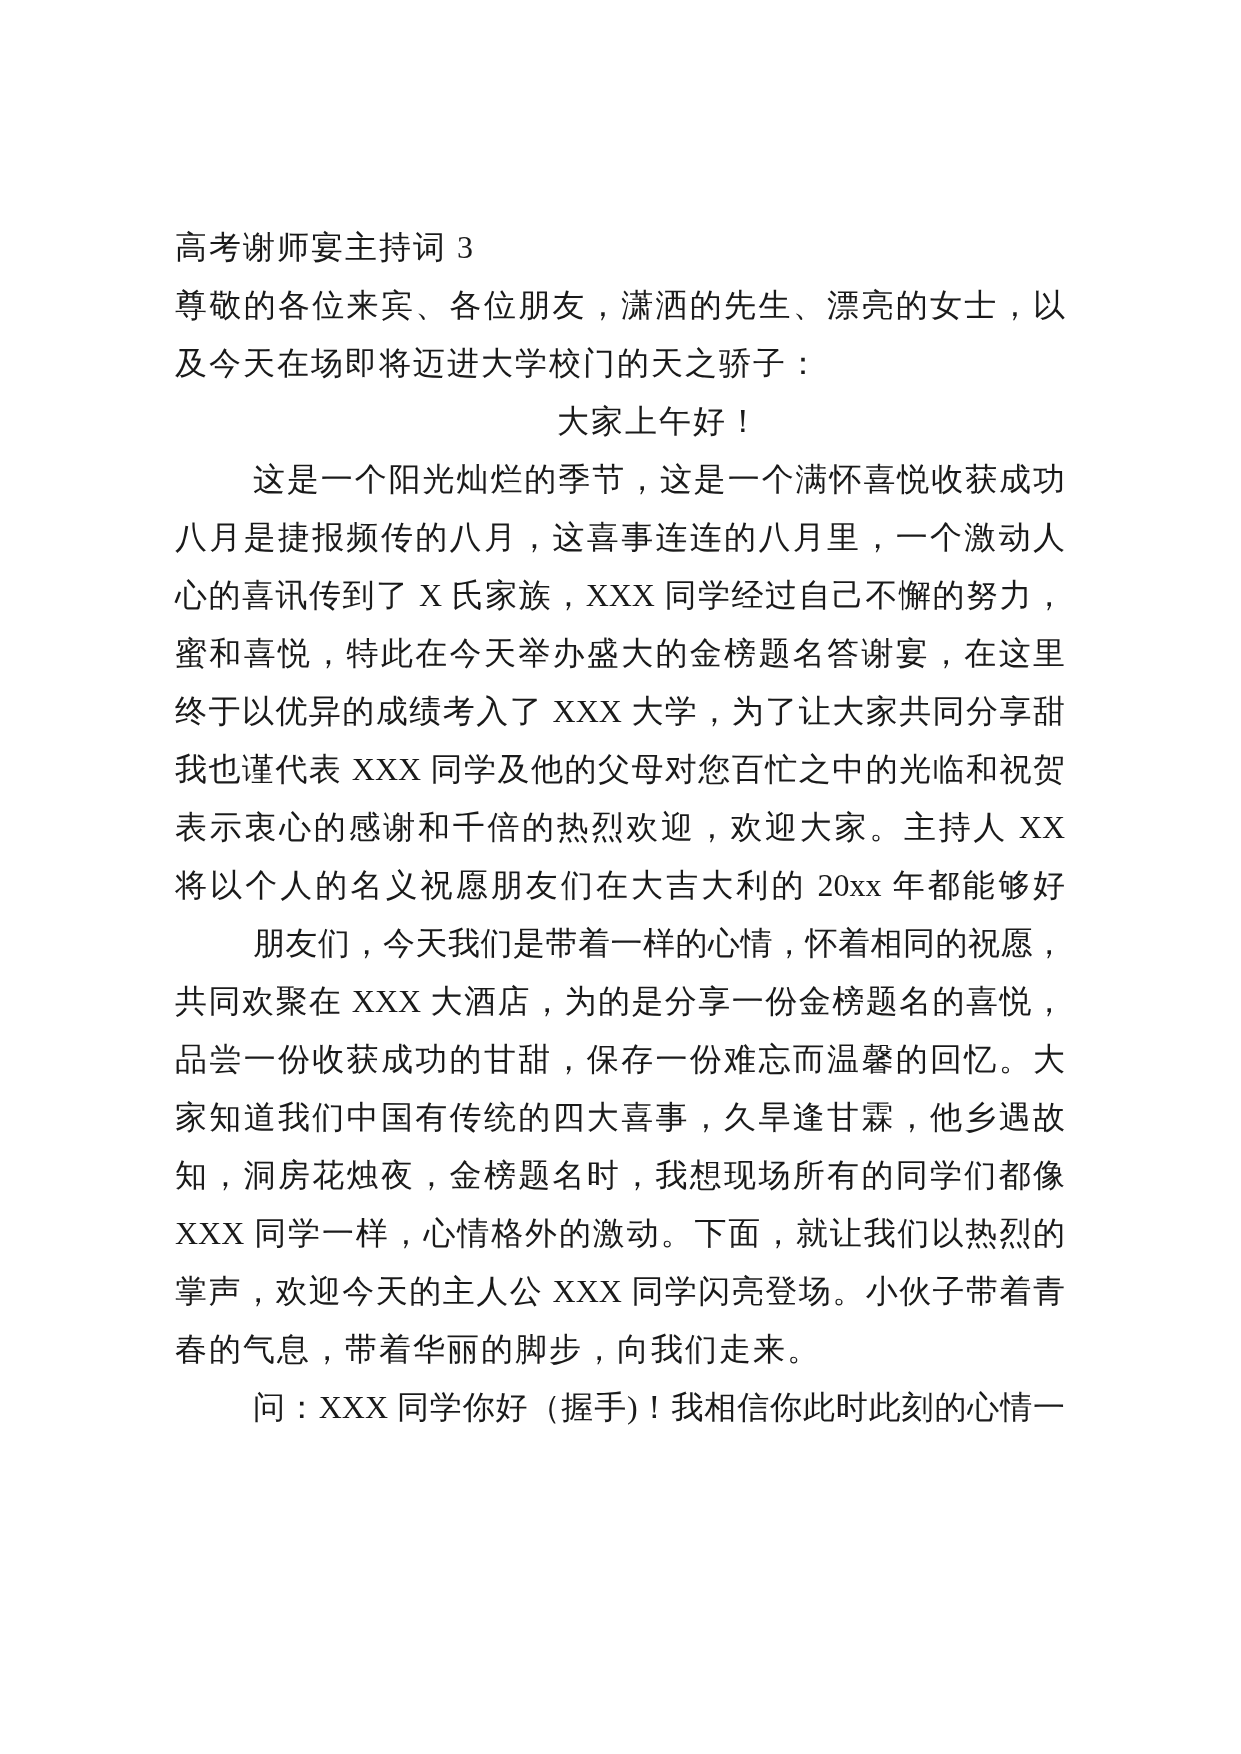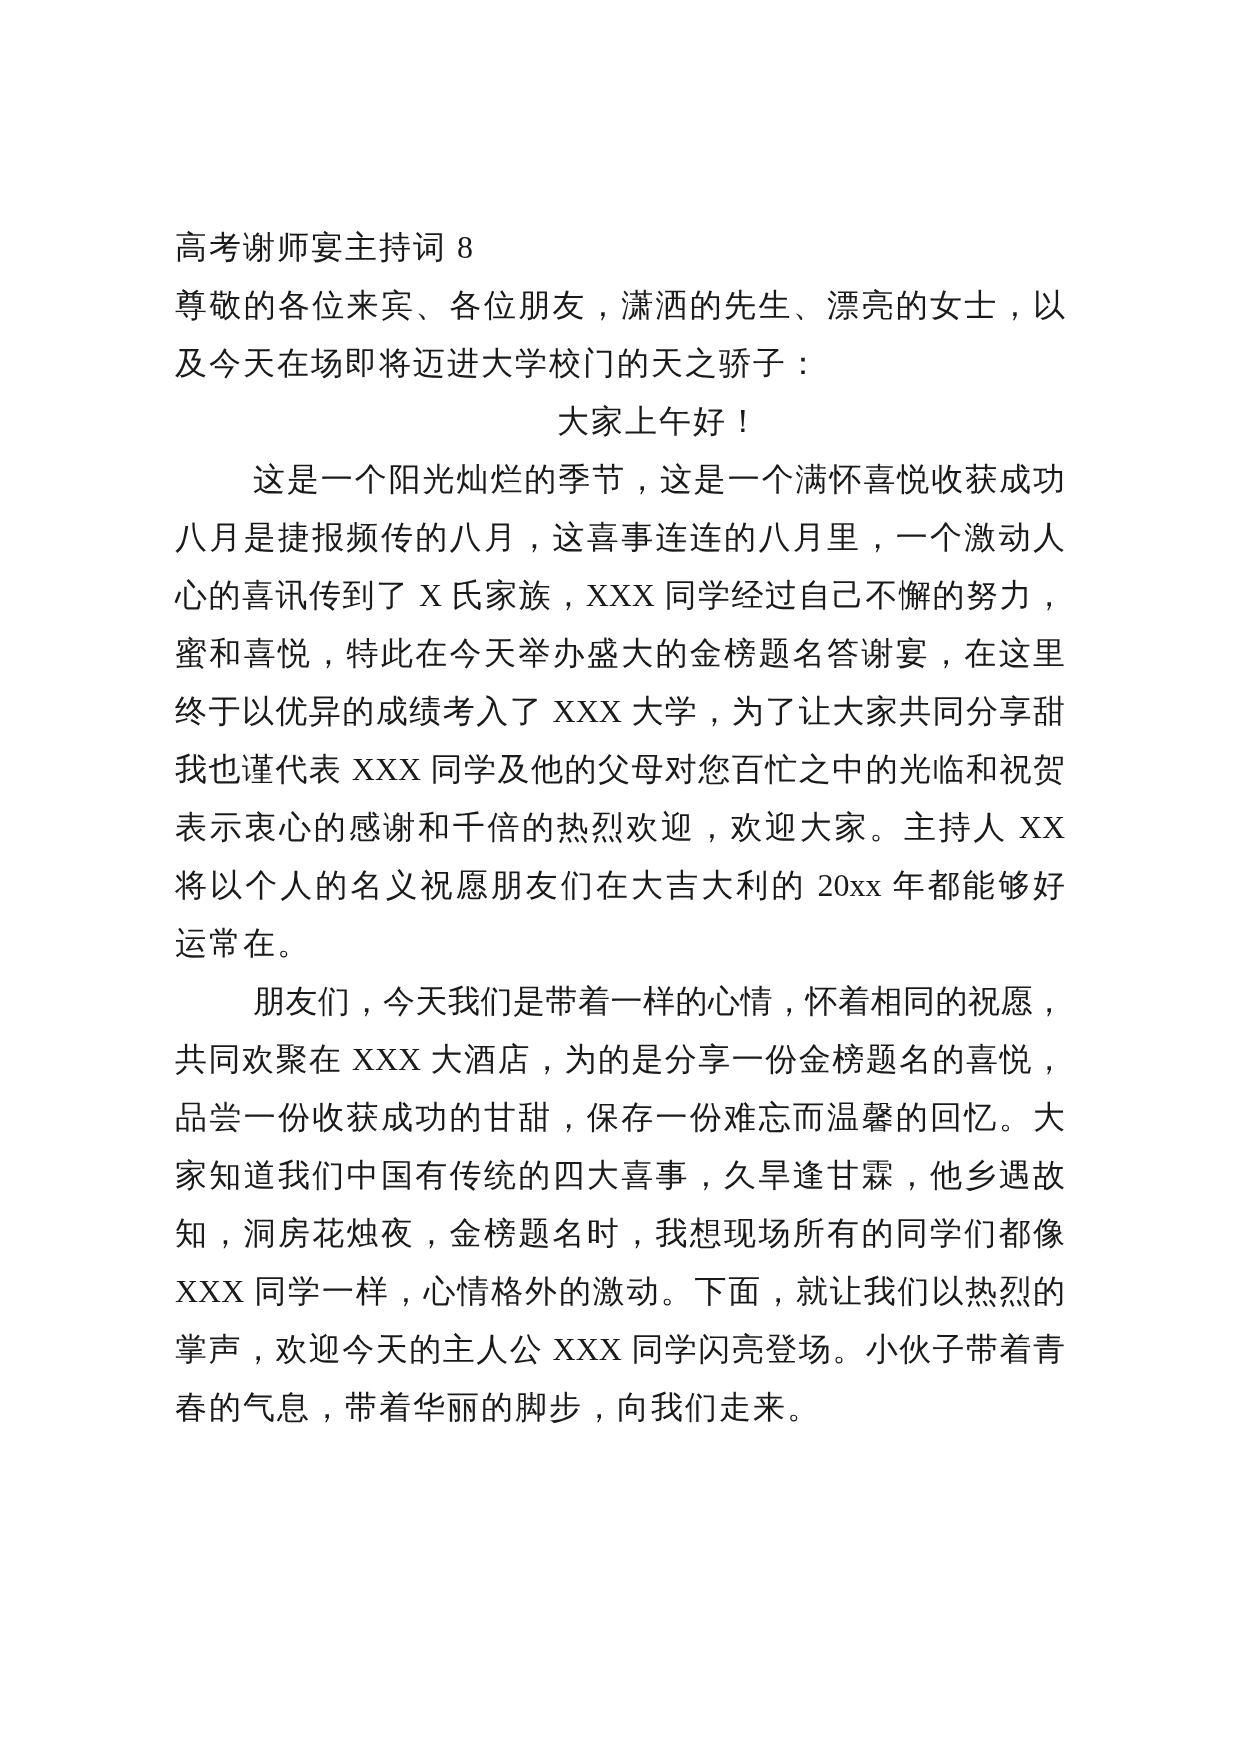--- a/index.html
+++ b/index.html
@@ -41,35 +41,35 @@
   .line.indent {
     padding-left: 78px;
     text-align: center;
   }
 </style>
 </head>
 <body>
 
 <div class="page" style="background: rgb(255, 255, 255);">
   <div class="content" id="doc-body" style="color: rgb(26, 26, 26);">
-      <div class="line">高考谢师宴主持词 8</div>
+      <div class="line">高考谢师宴主持词 3</div>
       <div class="line flush">尊敬的各位来宾、各位朋友，潇洒的先生、漂亮的女士，以</div>
       <div class="line">及今天在场即将迈进大学校门的天之骄子：</div>
       <div class="line indent">大家上午好！</div>
       <div class="line indent flush">这是一个阳光灿烂的季节，这是一个满怀喜悦收获成功</div>
       <div class="line flush">八月是捷报频传的八月，这喜事连连的八月里，一个激动人</div>
       <div class="line flush">心的喜讯传到了 X 氏家族，XXX 同学经过自己不懈的努力，</div>
       <div class="line flush">蜜和喜悦，特此在今天举办盛大的金榜题名答谢宴，在这里</div>
       <div class="line flush">终于以优异的成绩考入了 XXX 大学，为了让大家共同分享甜</div>
       <div class="line flush">我也谨代表 XXX 同学及他的父母对您百忙之中的光临和祝贺</div>
       <div class="line flush">表示衷心的感谢和千倍的热烈欢迎，欢迎大家。主持人 XX</div>
       <div class="line flush">将以个人的名义祝愿朋友们在大吉大利的 20xx 年都能够好</div>
-      <div class="line">运常在。</div>
       <div class="line indent flush">朋友们，今天我们是带着一样的心情，怀着相同的祝愿，</div>
       <div class="line flush">共同欢聚在 XXX 大酒店，为的是分享一份金榜题名的喜悦，</div>
       <div class="line flush">品尝一份收获成功的甘甜，保存一份难忘而温馨的回忆。大</div>
       <div class="line flush">家知道我们中国有传统的四大喜事，久旱逢甘霖，他乡遇故</div>
       <div class="line flush">知，洞房花烛夜，金榜题名时，我想现场所有的同学们都像</div>
       <div class="line flush">XXX 同学一样，心情格外的激动。下面，就让我们以热烈的</div>
       <div class="line flush">掌声，欢迎今天的主人公 XXX 同学闪亮登场。小伙子带着青</div>
       <div class="line">春的气息，带着华丽的脚步，向我们走来。</div>
+      <div class="line indent flush">问：XXX 同学你好（握手)！我相信你此时此刻的心情一</div>
     </div>
 </div>
 
 </body></html>

